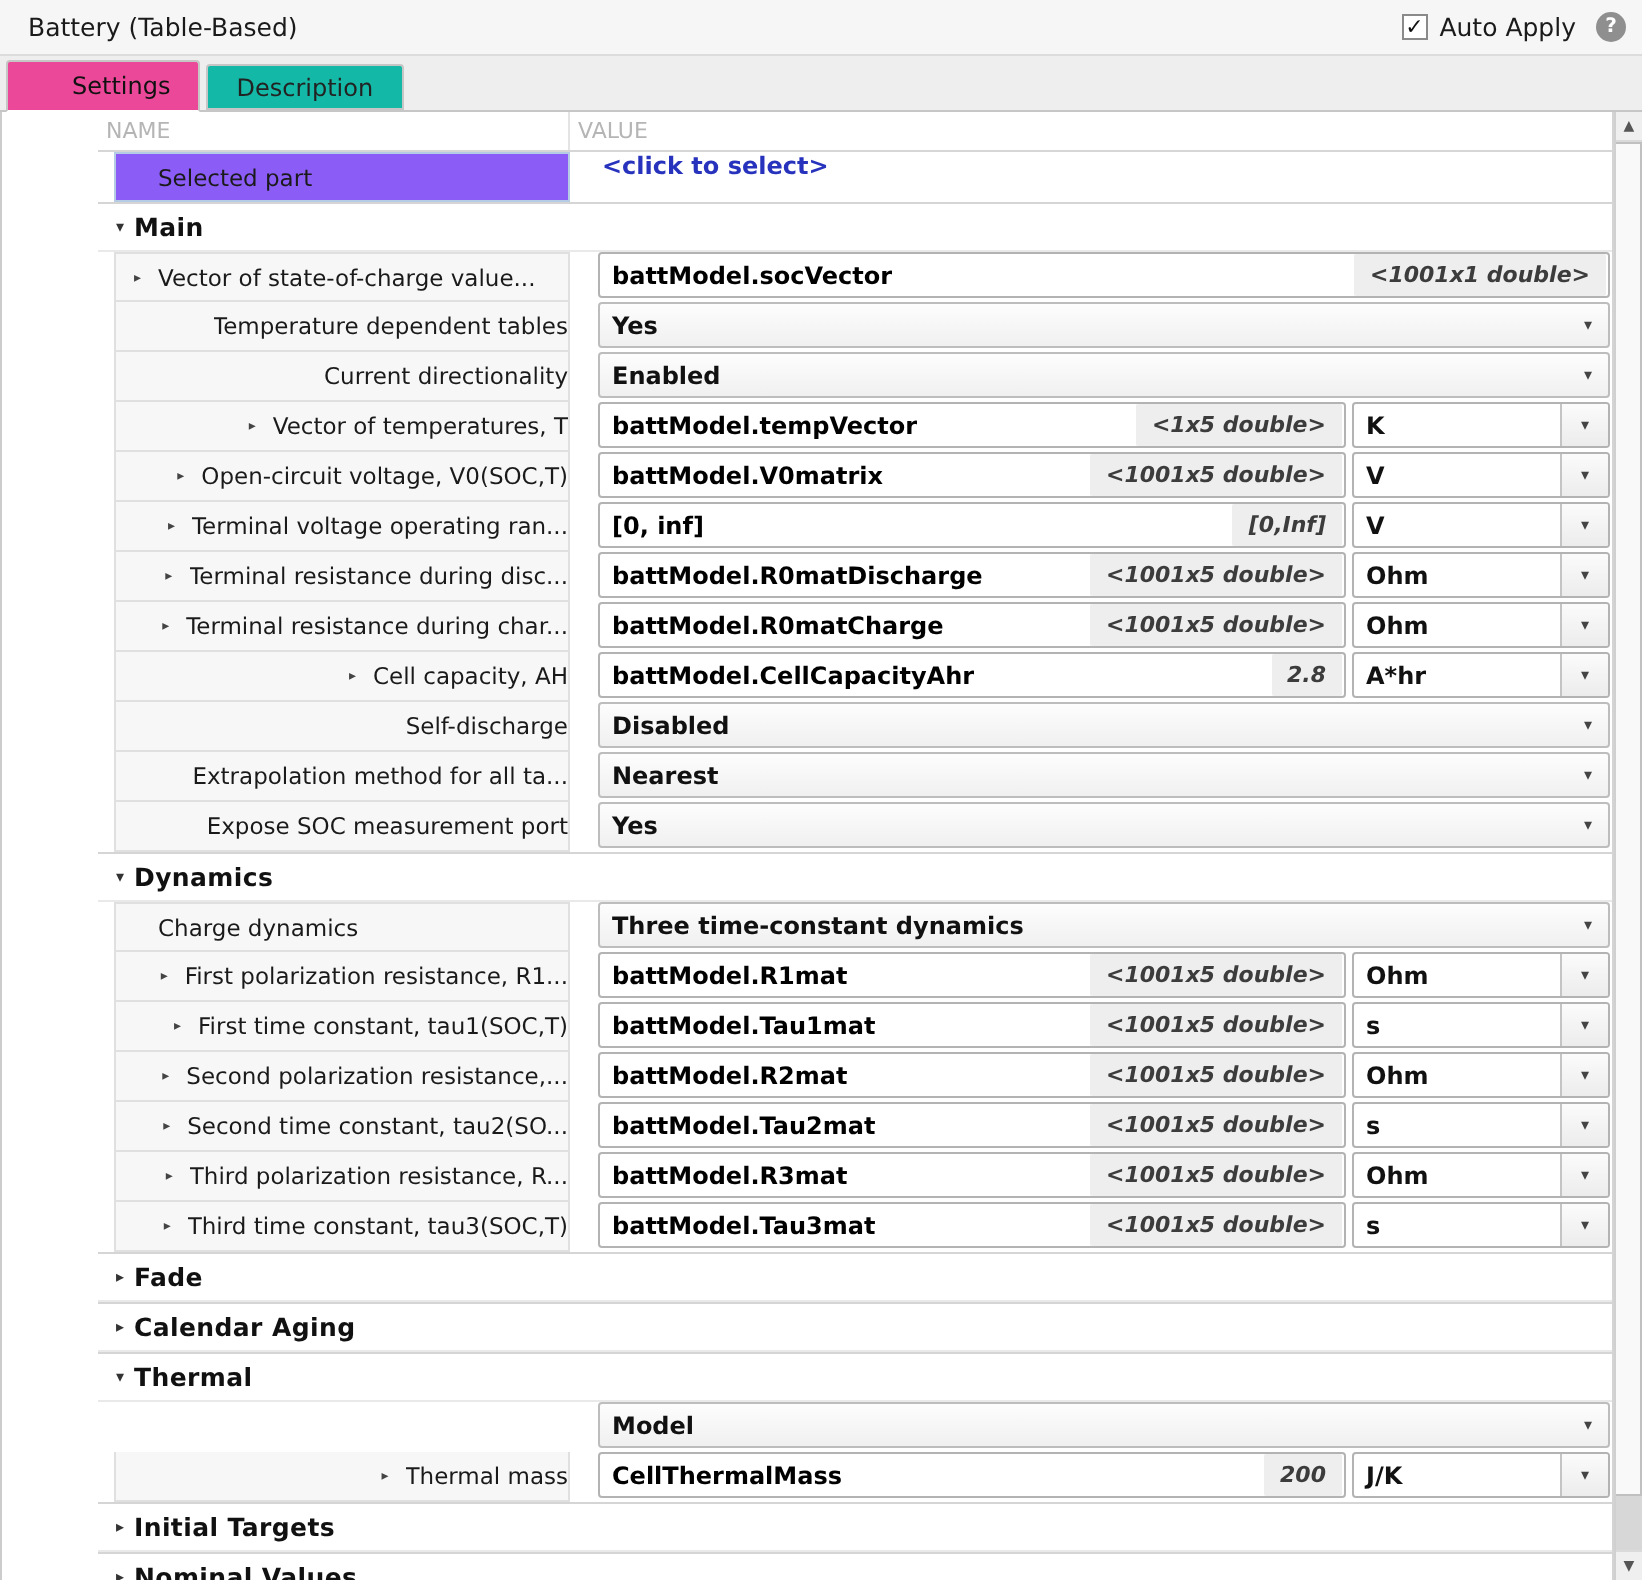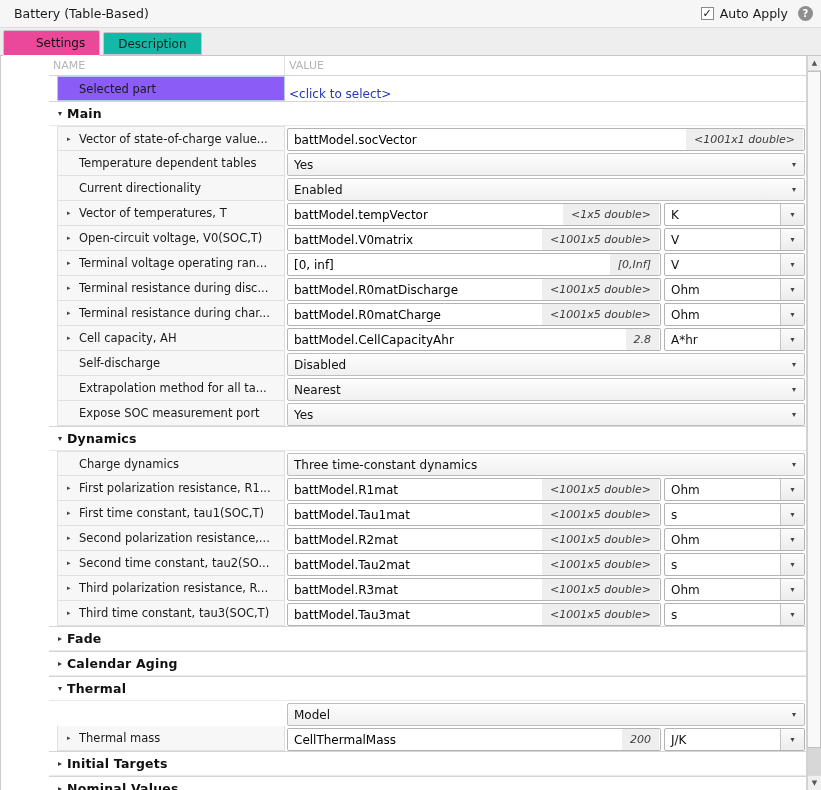--- a/index.html
+++ b/index.html
@@ -26,27 +26,27 @@
   .thead .hcell { font-size:11px; color:#b5b5b5; display:flex; align-items:center; }
   .hname { width:236px; padding-left:4px; border-right:1px solid #e4e4e4; }
   .hvalue { padding-left:4px; }
 
   .row { height:25px; display:flex; align-items:center; position:relative; background:#fff; }
   .row.section { border-top:1px solid #d5d5d5; border-bottom:1px solid #e9e9e9; }
   .sec-tri { width:14px; text-align:center; font-size:8px; color:#333; margin-left:4px; flex:0 0 auto; }
   .sec-label { font-size:12.5px; font-weight:bold; color:#111; letter-spacing:.2px; }
 
   .namecell { width:228px; margin-left:8px; height:25px; background:#f7f7f7; border:1px solid #e0e0e0; display:flex; align-items:center; flex:0 0 auto; overflow:hidden; }
-  .row.param + .row.param .namecell { border-top:none; }
+  .row.param + .row.param .namecell { border-top:none;justify-content:flex-end; }
   .namecell.selectedpart { background:#8b5cf6; border:1px solid #b5cce4; }
   .exp-tri { width:12px; flex:0 0 auto; margin-left:9px; font-size:7px; color:#444; text-align:left; }
   .exp-tri.empty { visibility:hidden; }
   .name-label { font-size:11.5px; color:#1a1a1a; white-space:nowrap; overflow:hidden; }
 
-  .valuearea { position:absolute; left:238px; right:1px; top:0; height:25px; display:flex; align-items:flex-end; }
+  .valuearea { position:absolute; left:250px; right:1px; top:0; height:25px; display:flex; align-items:flex-start;font-weight:bold; }
   .linkvalue { font-size:12px; color:#2733bd; padding-left:2px; }
 
   .field { height:23px; background:#fff; border:1px solid #b3b3b3; border-radius:2px; display:flex; align-items:center; overflow:hidden; flex:1 1 auto; }
   .field .ftext { font-size:12px; color:#000000; padding-left:6px; white-space:nowrap; flex:1 1 auto; }
   .badge { font-size:11px; font-style:italic; color:#3c3c3c; background:#eeeeee; height:21px; display:flex; align-items:center; padding:0 8px; margin:0 1px; border-radius:1px; white-space:nowrap; flex:0 0 auto; }
 
   .dropdown { height:23px; flex:1 1 auto; background:linear-gradient(#fdfdfd,#f0f0f0); border:1px solid #bdbdbd; border-radius:2px; display:flex; align-items:center; }
   .dropdown .dtext { font-size:12px; color:#111; padding-left:6px; flex:1 1 auto; white-space:nowrap; overflow:hidden; }
   .darrow { font-size:8px; color:#444; padding:0 8px; flex:0 0 auto; }
 

